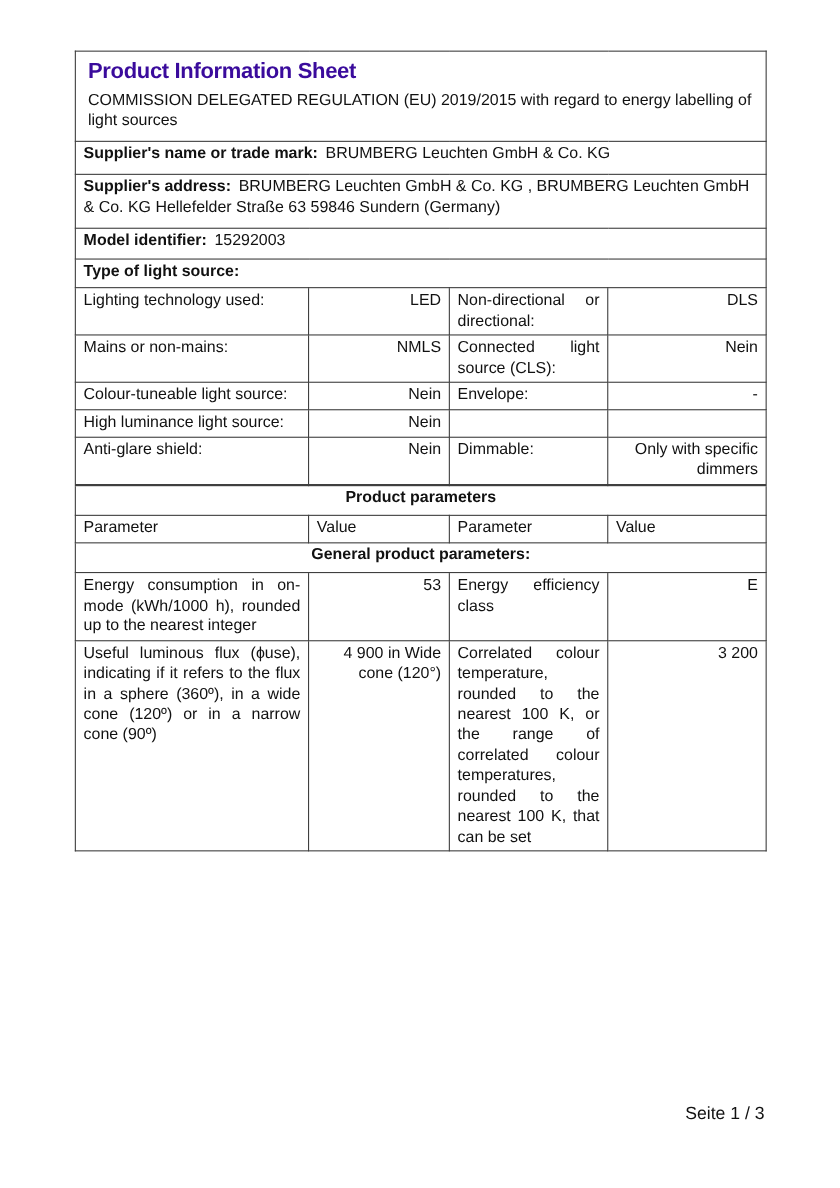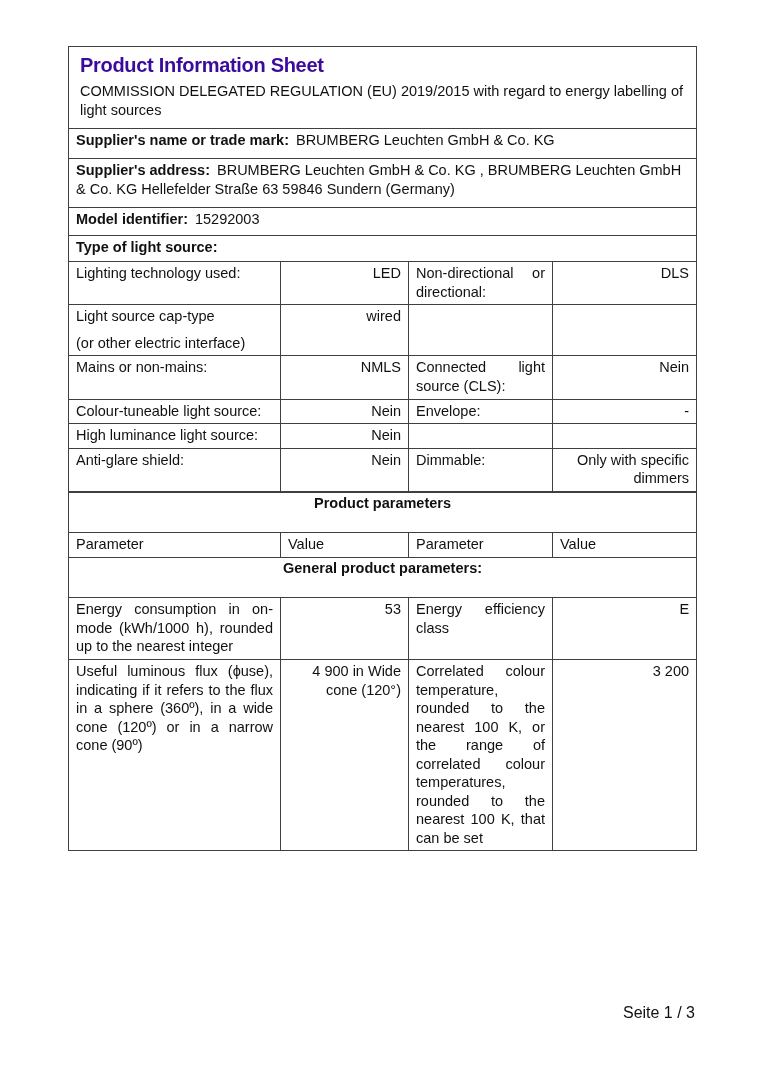--- a/index.html
+++ b/index.html
@@ -48,21 +48,21 @@
   }
   p.doc-subtitle { margin: 2px 0 0 0; font-size: 14.5px; line-height: 1.32; }
   .b { font-weight: bold; }
   .lbl { font-weight: bold; }
   .lblval .val { margin-left: 7px; }
   .just { text-align: justify; }
   .center { text-align: right; }
   .section-center td {
     text-align: center;
     font-weight: bold;
-    padding-top: 1px; padding-bottom: 20px;
+    padding-top: 1px; padding-bottom: 7px;
   }
   tr.pp-title td { border-top: 2px solid var(--border); }
   .line2 { margin-top: 8px; }
   sub { font-size: 0.65em; line-height: 0; }
   .page-footer {
     position: absolute;
     top: 1004px;
     right: 69px;
     font-size: 16px;
     color: var(--text);
@@ -111,29 +111,20 @@
     </td>
   </tr>
 
   <tr style="height:40px">
     <td class="just">Lighting technology used:</td>
     <td class="center">LED</td>
     <td class="just">Non-directional or directional:</td>
     <td class="center">DLS</td>
   </tr>
 
-  <tr style="height:45px">
-    <td>
-      <div>Light source cap-type</div>
-      <div class="line2">(or other electric interface)</div>
-    </td>
-    <td class="center">wired</td>
-    <td></td>
-    <td class="center"></td>
-  </tr>
 
   <tr style="height:41px">
     <td class="just">Mains or non-mains:</td>
     <td class="center">NMLS</td>
     <td class="just">Connected light source (CLS):</td>
     <td class="center">Nein</td>
   </tr>
 
   <tr style="height:22px">
     <td class="just">Colour-tuneable light source:</td>

